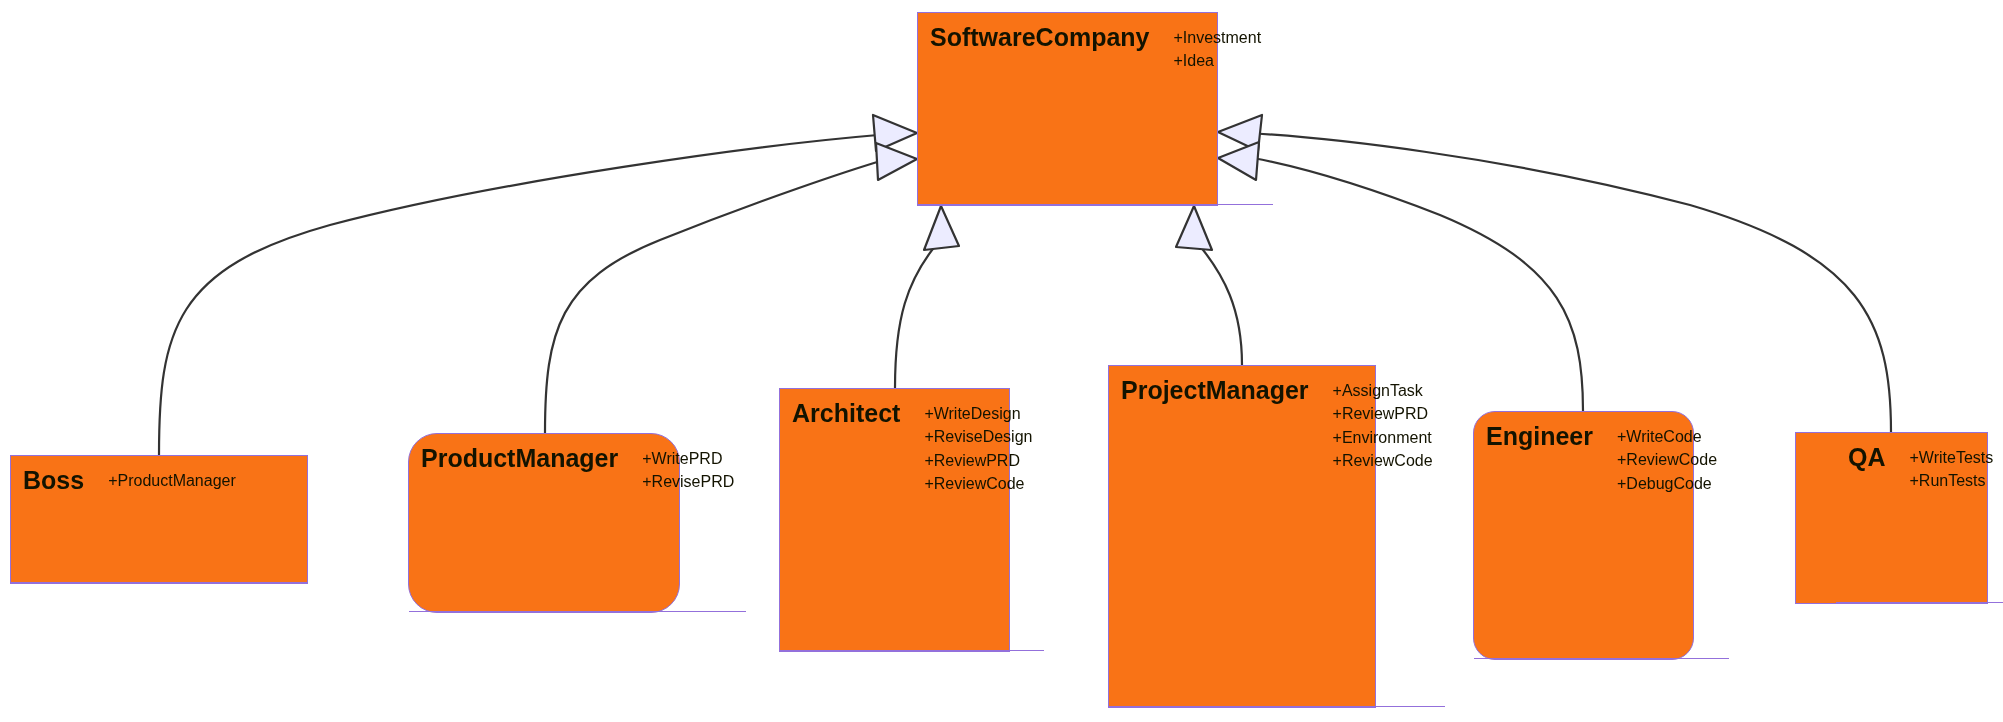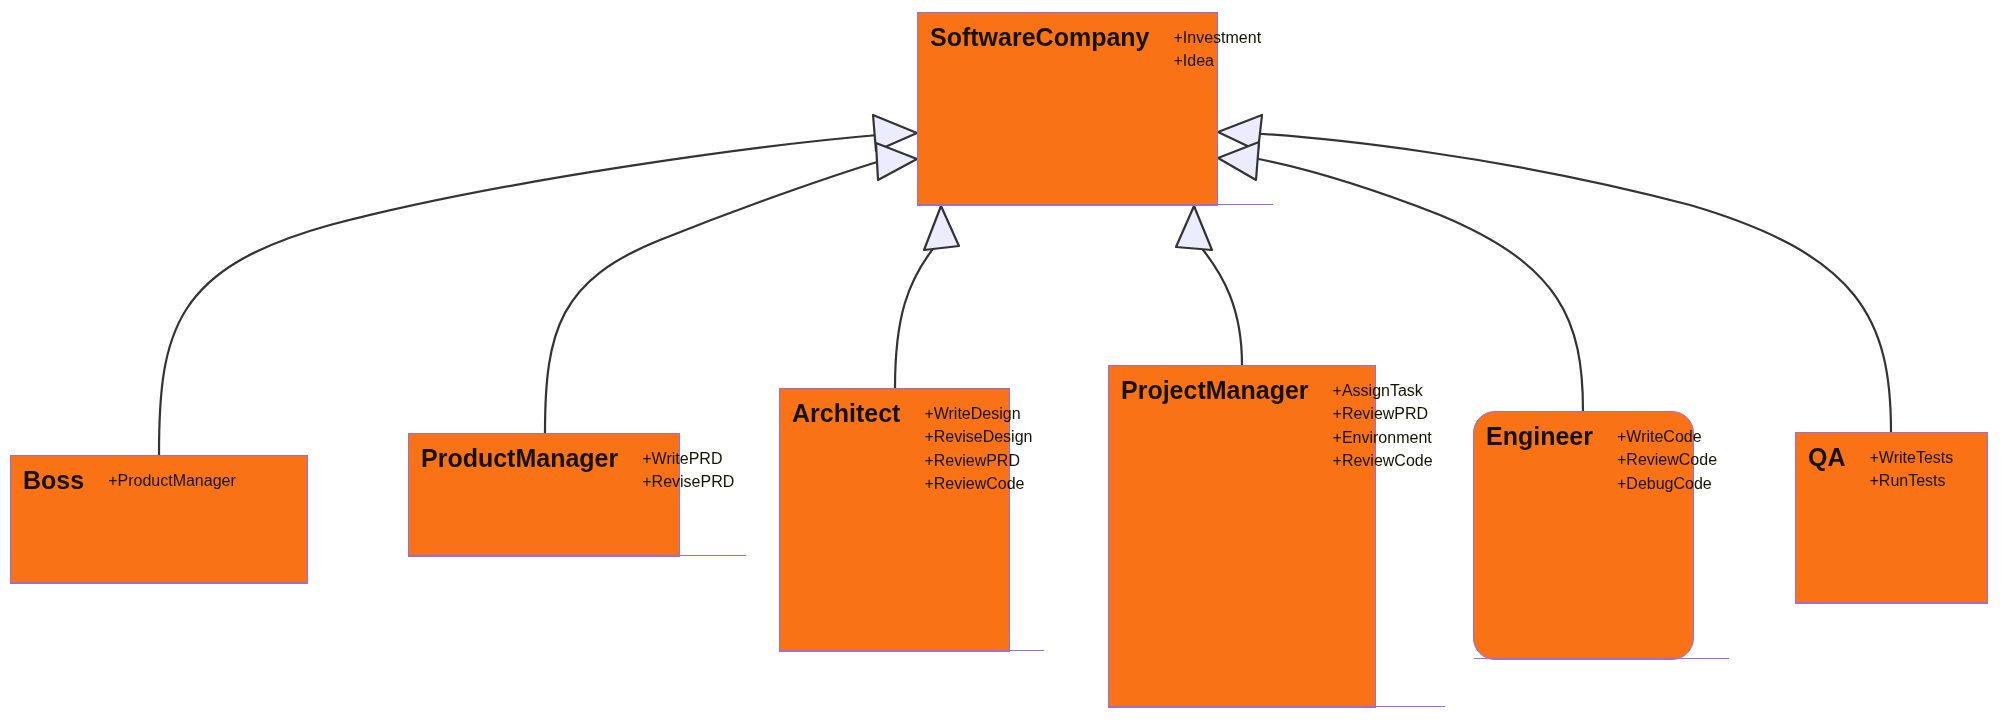--- a/index.html
+++ b/index.html
@@ -101,21 +101,21 @@
   </div>
 
   <div class="uml-class" style="left:10px; top:455px; width:298px; height:129px;">
     <div class="class-title">Boss</div>
     <div class="class-members">
       <div class="member-row">+ProductManager</div>
     </div>
     <div class="class-methods"></div>
   </div>
 
-  <div class="uml-class" style="left:408px; top:433px; width:272px; height:124px;">
+  <div class="uml-class" style="left:408px; top:433px; width:272px; height:180px;border-radius:29px;">
     <div class="class-title">ProductManager</div>
     <div class="class-members">
       <div class="member-row">+WritePRD</div>
       <div class="member-row">+RevisePRD</div>
     </div>
     <div class="class-methods"></div>
   </div>
 
   <div class="uml-class" style="left:779px; top:388px; width:231px; height:264px;">
     <div class="class-title">Architect</div>
@@ -142,21 +142,21 @@
   <div class="uml-class" style="left:1473px; top:411px; width:221px; height:249px;border-radius:22px;">
     <div class="class-title">Engineer</div>
     <div class="class-members">
       <div class="member-row">+WriteCode</div>
       <div class="member-row">+ReviewCode</div>
       <div class="member-row">+DebugCode</div>
     </div>
     <div class="class-methods"></div>
   </div>
 
-  <div class="uml-class" style="left:1795px; top:432px; width:193px; height:172px;">
+  <div class="uml-class" style="left:1795px; top:432px; width:193px; height:172px;padding-left:40px;">
     <div class="class-title">QA</div>
     <div class="class-members">
       <div class="member-row">+WriteTests</div>
       <div class="member-row">+RunTests</div>
     </div>
     <div class="class-methods"></div>
   </div>
 
 </div>
 

